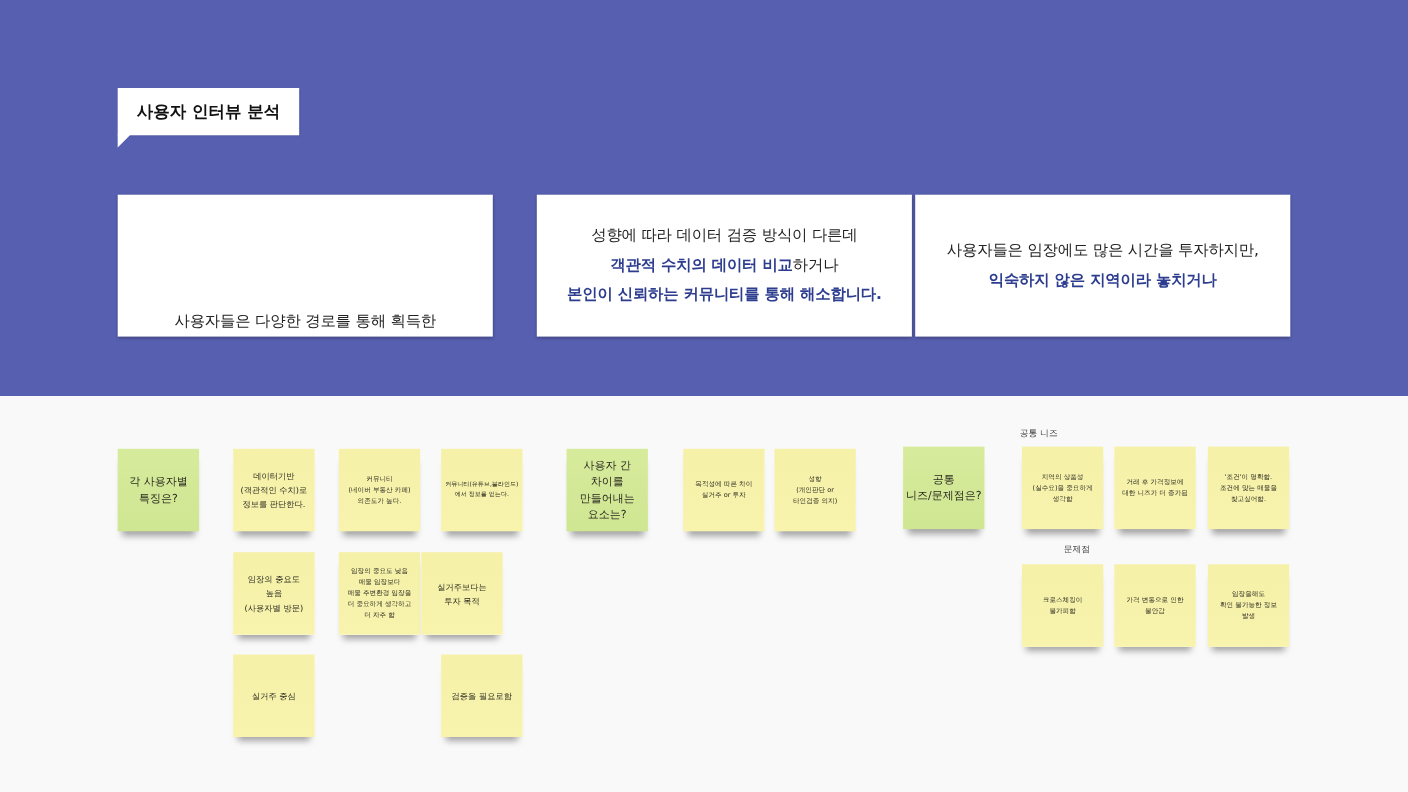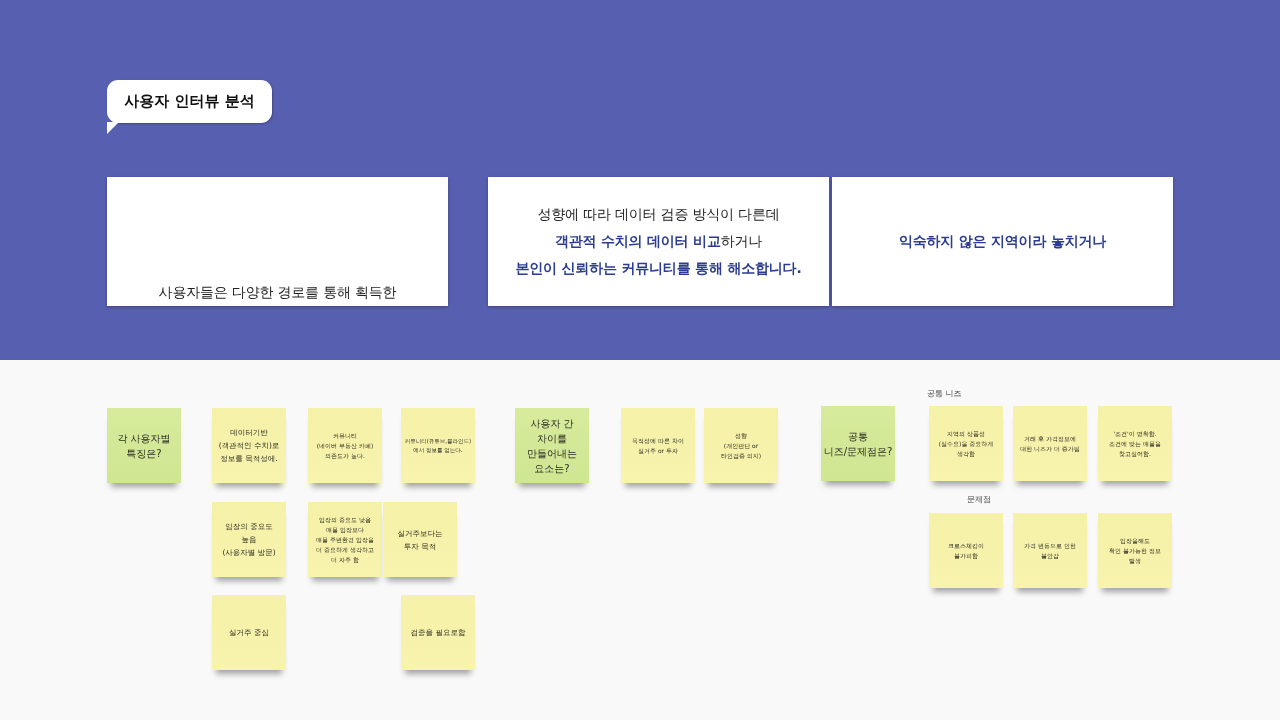--- a/index.html
+++ b/index.html
@@ -12,21 +12,20 @@
     .top-band {
       position: absolute; left: 0; top: 0; width: 1280px; height: 360px;
       background: #575fb0;
     }
     .title-bubble {
       position: absolute; left: 107px; top: 80px; width: 165px; height: 43px;
       background: #ffffff;
       display: flex; align-items: center; justify-content: center;
       font-size: 15px; font-weight: bold; color: #111;
       box-shadow: 1px 1px 2px rgba(0,0,0,0.25);
-      border-radius: 11px;
     }
     .title-tail {
       position: absolute; left: 107px; top: 122px; width: 0; height: 0;
       border-top: 12px solid #ffffff;
       border-right: 12px solid transparent;
       transform: scaleY(1);
     }
     .insight-card {
       position: absolute; top: 177px; width: 341px; height: 129px;
       background: #ffffff;
@@ -72,29 +71,30 @@
   <div>사용자들은 다양한 경로를 통해 획득한</div>
 </div>
 
 <div class="insight-card" style="left:488px;">
   <div>성향에 따라 데이터 검증 방식이 다른데</div>
   <div><span class="hl">객관적 수치의 데이터 비교</span><span class="plain">하거나</span></div>
   <div class="hl">본인이 신뢰하는 커뮤니티를 통해 해소합니다.</div>
 </div>
 
 <div class="insight-card" style="left:832px;">
+  <div>사용자들은 임장에도 많은 시간을 투자하지만,</div>
   <div class="hl">익숙하지 않은 지역이라 놓치거나</div>
 </div>
 
 <div class="sticky green fs-l" style="left:107px; top:408px;">각 사용자별
 특징은?</div>
 
 <div class="sticky yellow fs-m" style="left:212px; top:408px;">데이터기반
 (객관적인 수치)로
-정보를 목적성에.</div>
+정보를 판단한다.</div>
 <div class="sticky yellow fs-s" style="left:308px; top:408px;">커뮤니티
 (네이버 부동산 카페)
 의존도가 높다.</div>
 <div class="sticky yellow fs-xs" style="left:401px; top:408px;">커뮤니티(유튜브,블라인드)
 에서 정보를 얻는다.</div>
 
 <div class="sticky yellow fs-m" style="left:212px; top:502px;">임장의 중요도
 높음
 (사용자별 방문)</div>
 <div class="sticky yellow fs-s" style="left:308px; top:502px;">임장의 중요도 낮음

